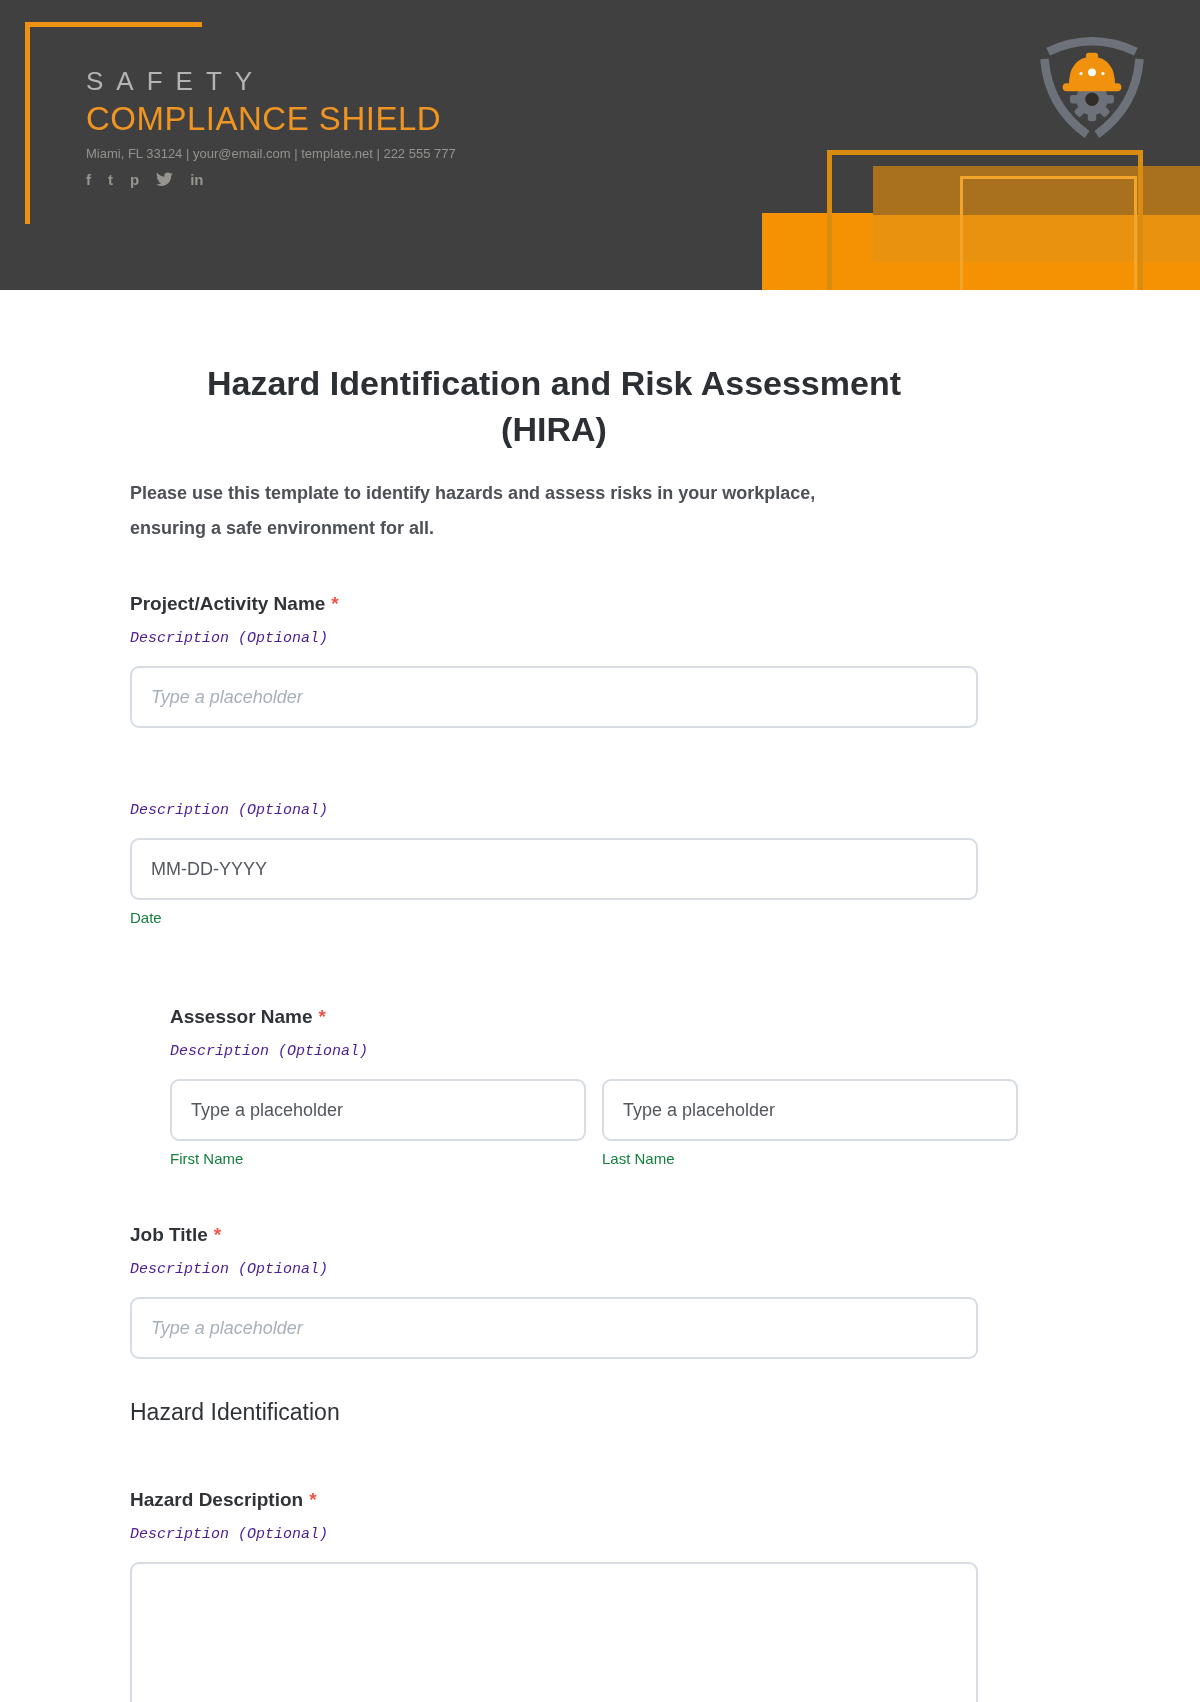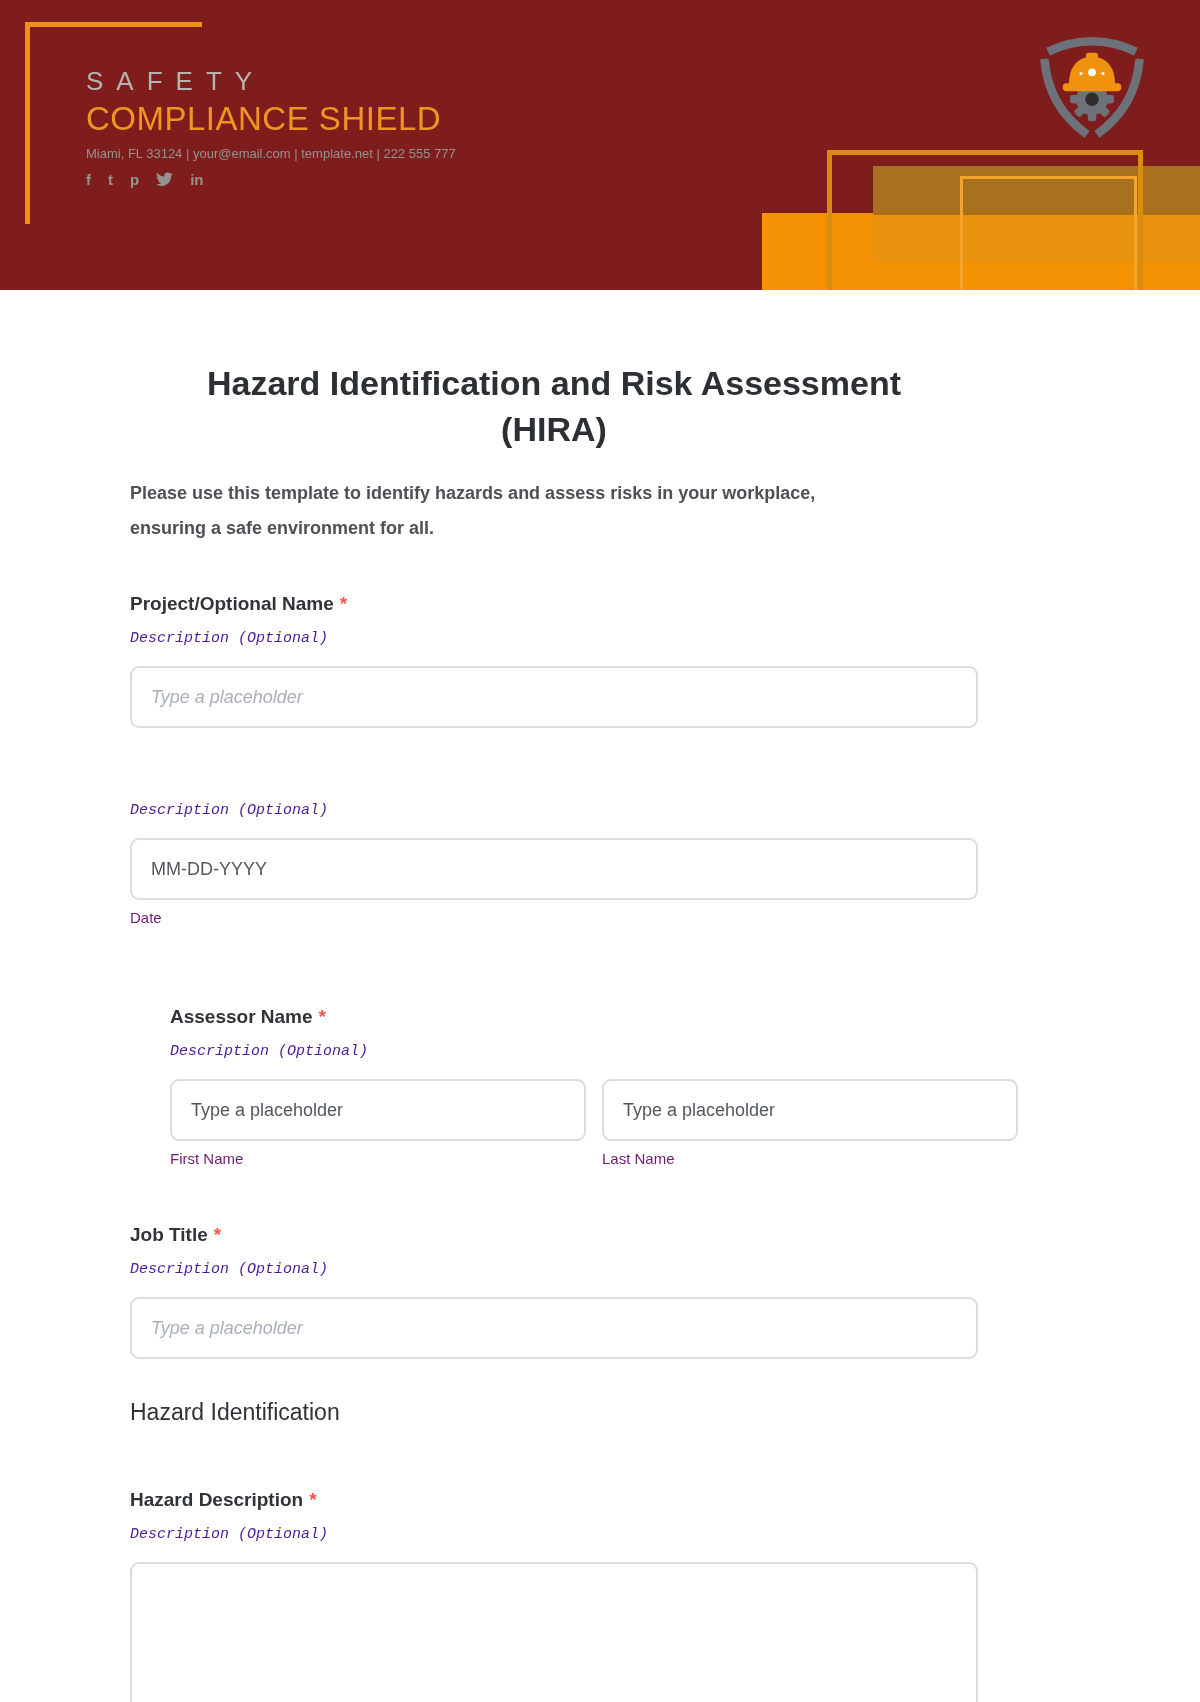--- a/index.html
+++ b/index.html
@@ -1,21 +1,21 @@
 <!DOCTYPE html>
 <html><head>
 <meta charset="utf-8">
 <style>
   * { margin:0; padding:0; box-sizing:border-box; }
   html,body { background:#ffffff; }
   body { font-family:"Liberation Sans", sans-serif; }
   .page { position:relative; width:1200px; height:1702px; margin:0 auto; background:#ffffff; overflow:hidden; }
 
   
-  .hero { position:absolute; left:0; top:0; width:1200px; height:290px; background:#7f1d1d; overflow:hidden; }
+  .hero { position:absolute; left:0; top:0; width:1200px; height:290px; background:#404040; overflow:hidden; }
   .bracket-h { position:absolute; left:25px; top:22px; width:177px; height:5px; background:#ef9211; }
   .bracket-v { position:absolute; left:25px; top:22px; width:5px; height:202px; background:#ef9211; }
 
   .brand { position:absolute; left:86px; top:66px; }
   .brand-top { font-size:26px; font-weight:500; letter-spacing:13px; color:#b5b4b2; }
   .brand-main { margin-top:3px; font-size:33px; font-weight:400; letter-spacing:0.5px; color:#f09522; }
   .brand-contact { margin-top:8px; font-size:13px; color:#94928e; }
   .social-row { margin-top:11px; display:flex; align-items:center; gap:17px; }
   .social-glyph { font-size:15px; font-weight:700; color:#96948f; line-height:14px; }
   .social-svg { display:block; }
@@ -42,21 +42,21 @@
     margin-top:18px; width:848px; height:62px; border:2px solid #d8dde4; border-radius:9px;
     padding:0 19px; font-size:18px; color:#53575e; background:#ffffff; outline:none; display:block;
     font-family:"Liberation Sans", sans-serif;
   }
   .text-area { height:160px; resize:none; padding-top:14px; }
   .text-input::placeholder, .text-area::placeholder { color:#53575e; opacity:1; }
   .italic-ph::placeholder { font-style:italic; color:#a9b0ba; }
   .half-row { display:flex; gap:16px; margin-top:18px; }
   .half { width:416px; }
   .half .text-input { width:416px; margin-top:0; }
-  .caption { margin-top:9px; font-size:15px; color:#701a75; }
+  .caption { margin-top:9px; font-size:15px; color:#15803d; }
   .section-heading { font-size:23px; line-height:28px; font-weight:400; color:#2f3337; }
 
   
   .b-f1 { top:592px; }
   .b-f2 { top:788px; }
   .b-f3 { top:1005px;margin-left:40px; }
   .b-f4 { top:1223px; }
   .b-h1 { top:1398px; }
   .b-f5 { top:1488px; }
 </style>
@@ -127,21 +127,21 @@
     <span>(HIRA)</span>
   </h1>
 
   <p class="col page-subtitle">
     <span>Please use this template to identify hazards and assess risks in your workplace,</span><br>
     <span>ensuring a safe environment for all.</span>
   </p>
 
   <section class="col field b-f1">
     <div class="field-label">
-      <span>Project/Optional Name</span><span class="req">*</span>
+      <span>Project/Activity Name</span><span class="req">*</span>
     </div>
     <div class="field-desc">Description (Optional)</div>
     <input type="text" class="text-input italic-ph" placeholder="Type a placeholder" style="">
   </section>
 
   <section class="col field b-f2">
     <div class="field-desc">Description (Optional)</div>
     <input type="text" class="text-input" placeholder="MM-DD-YYYY" style="">
     <div class="caption">Date</div>
   </section>

